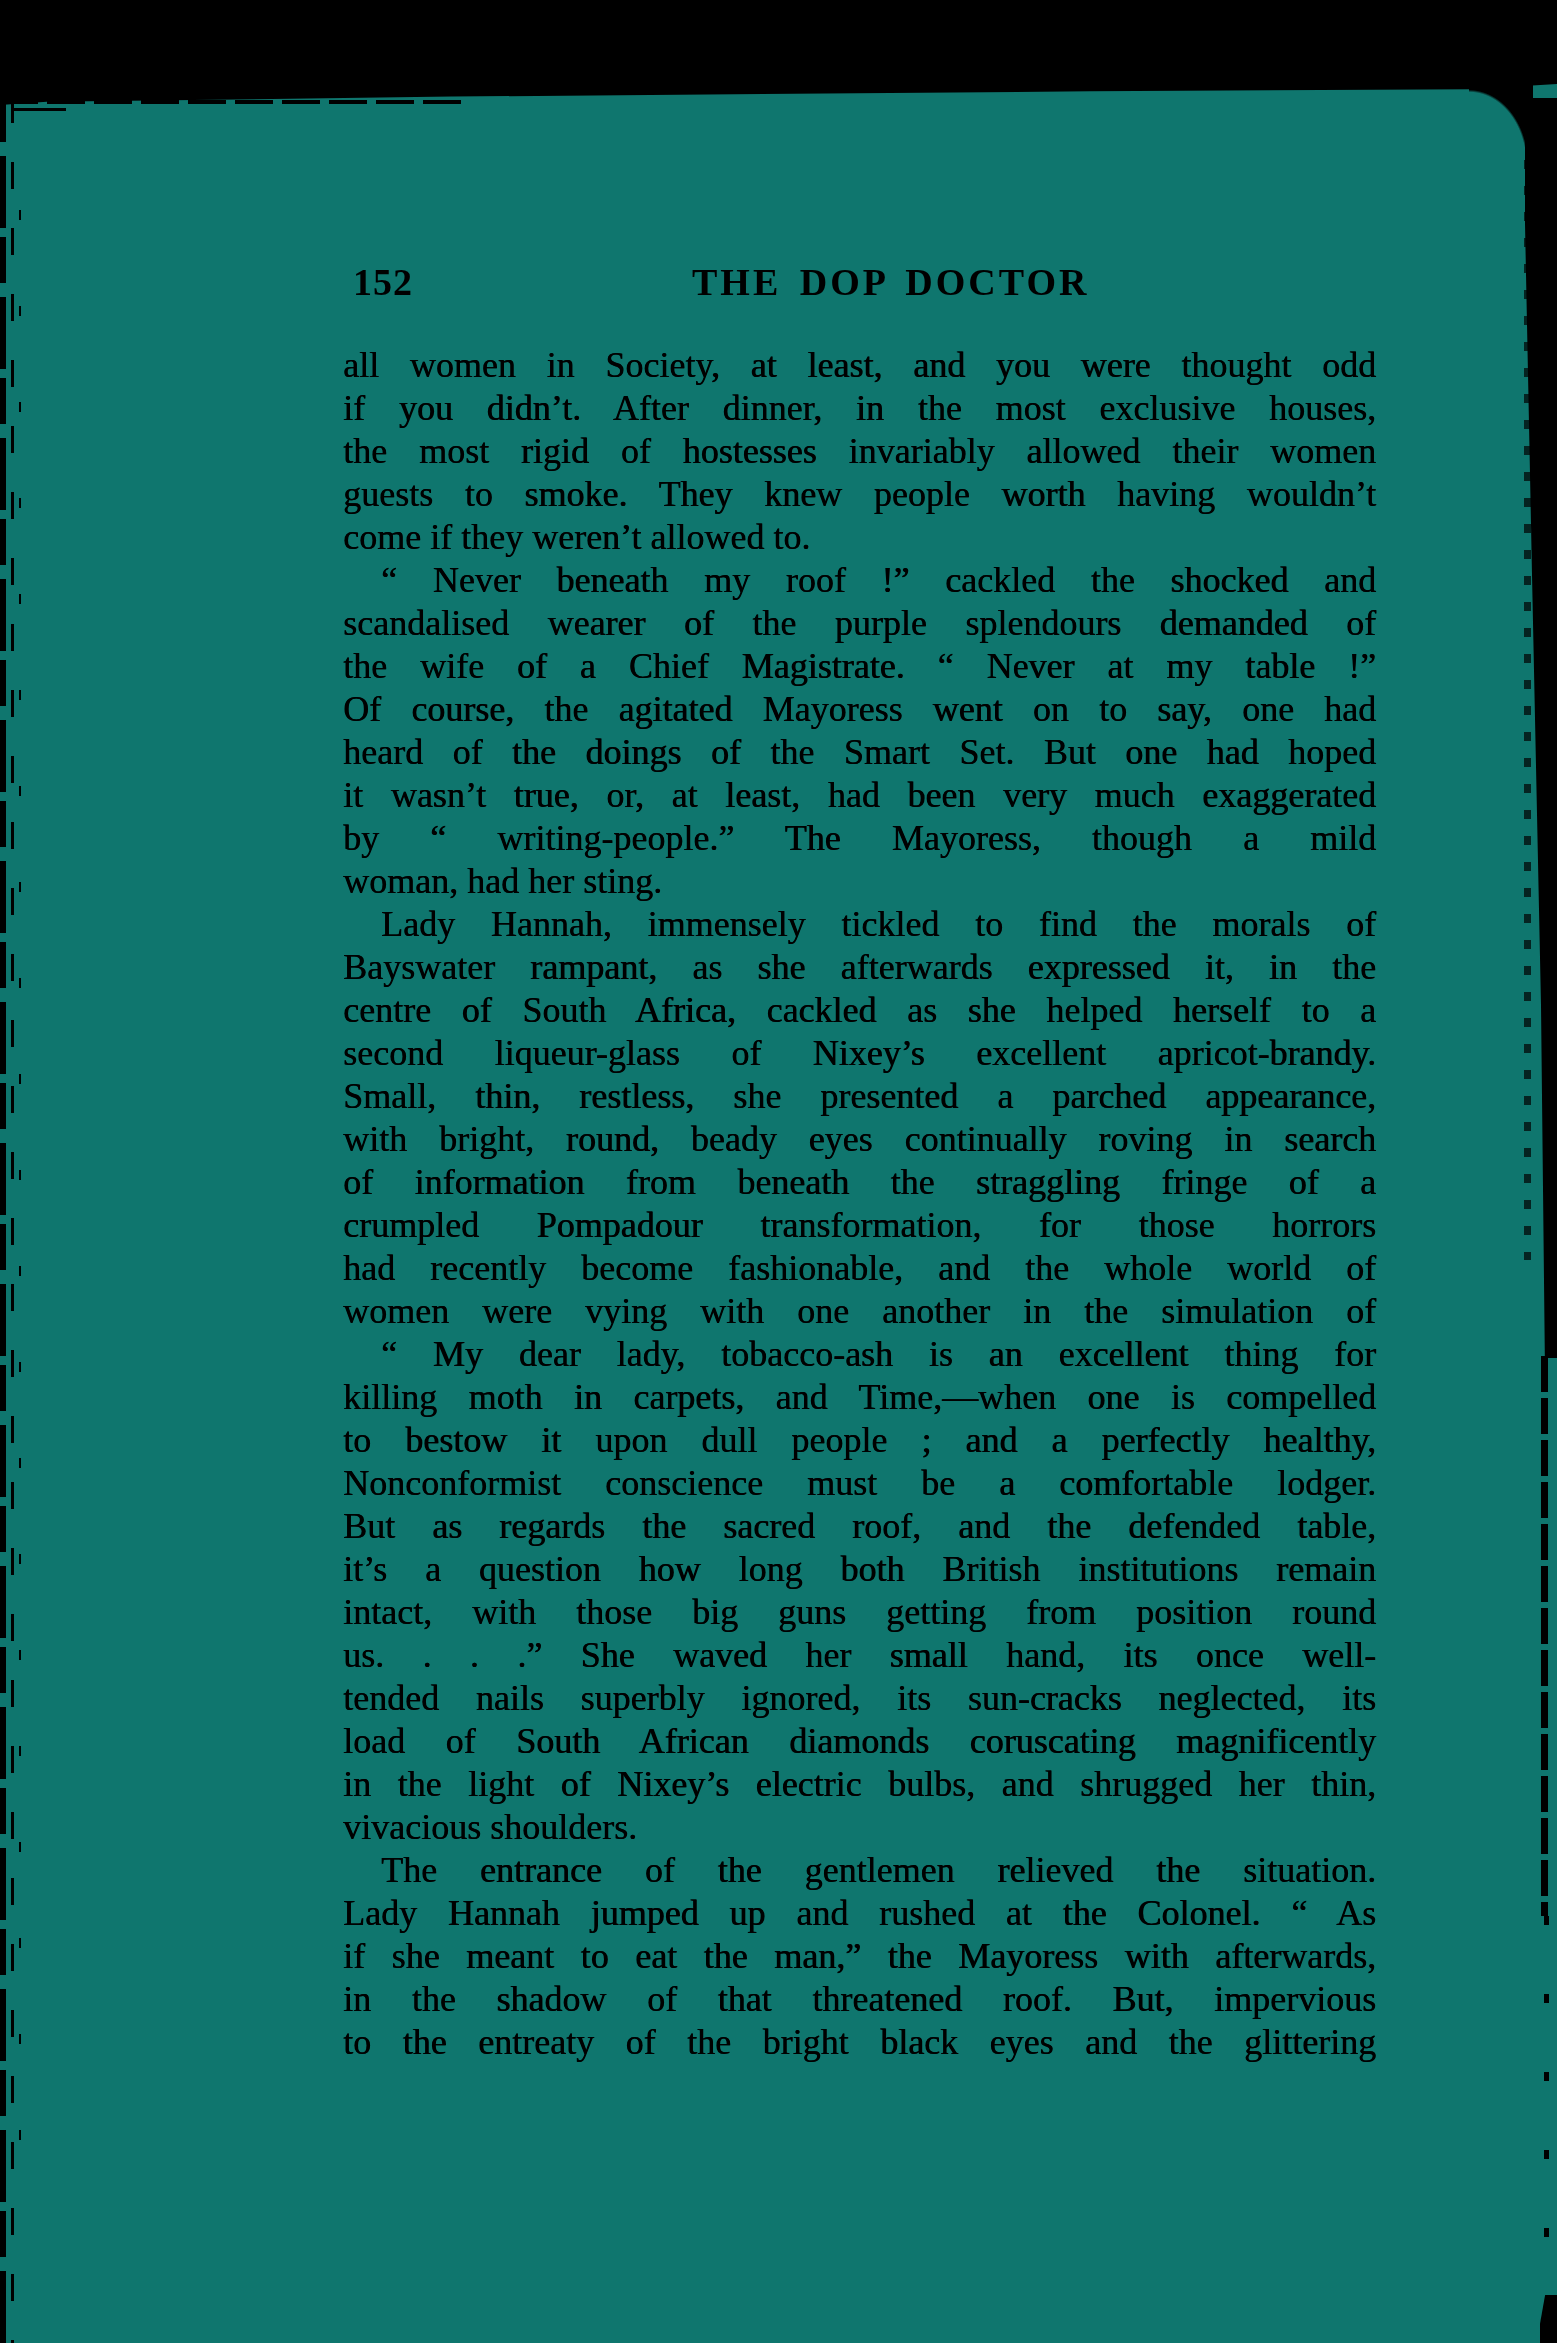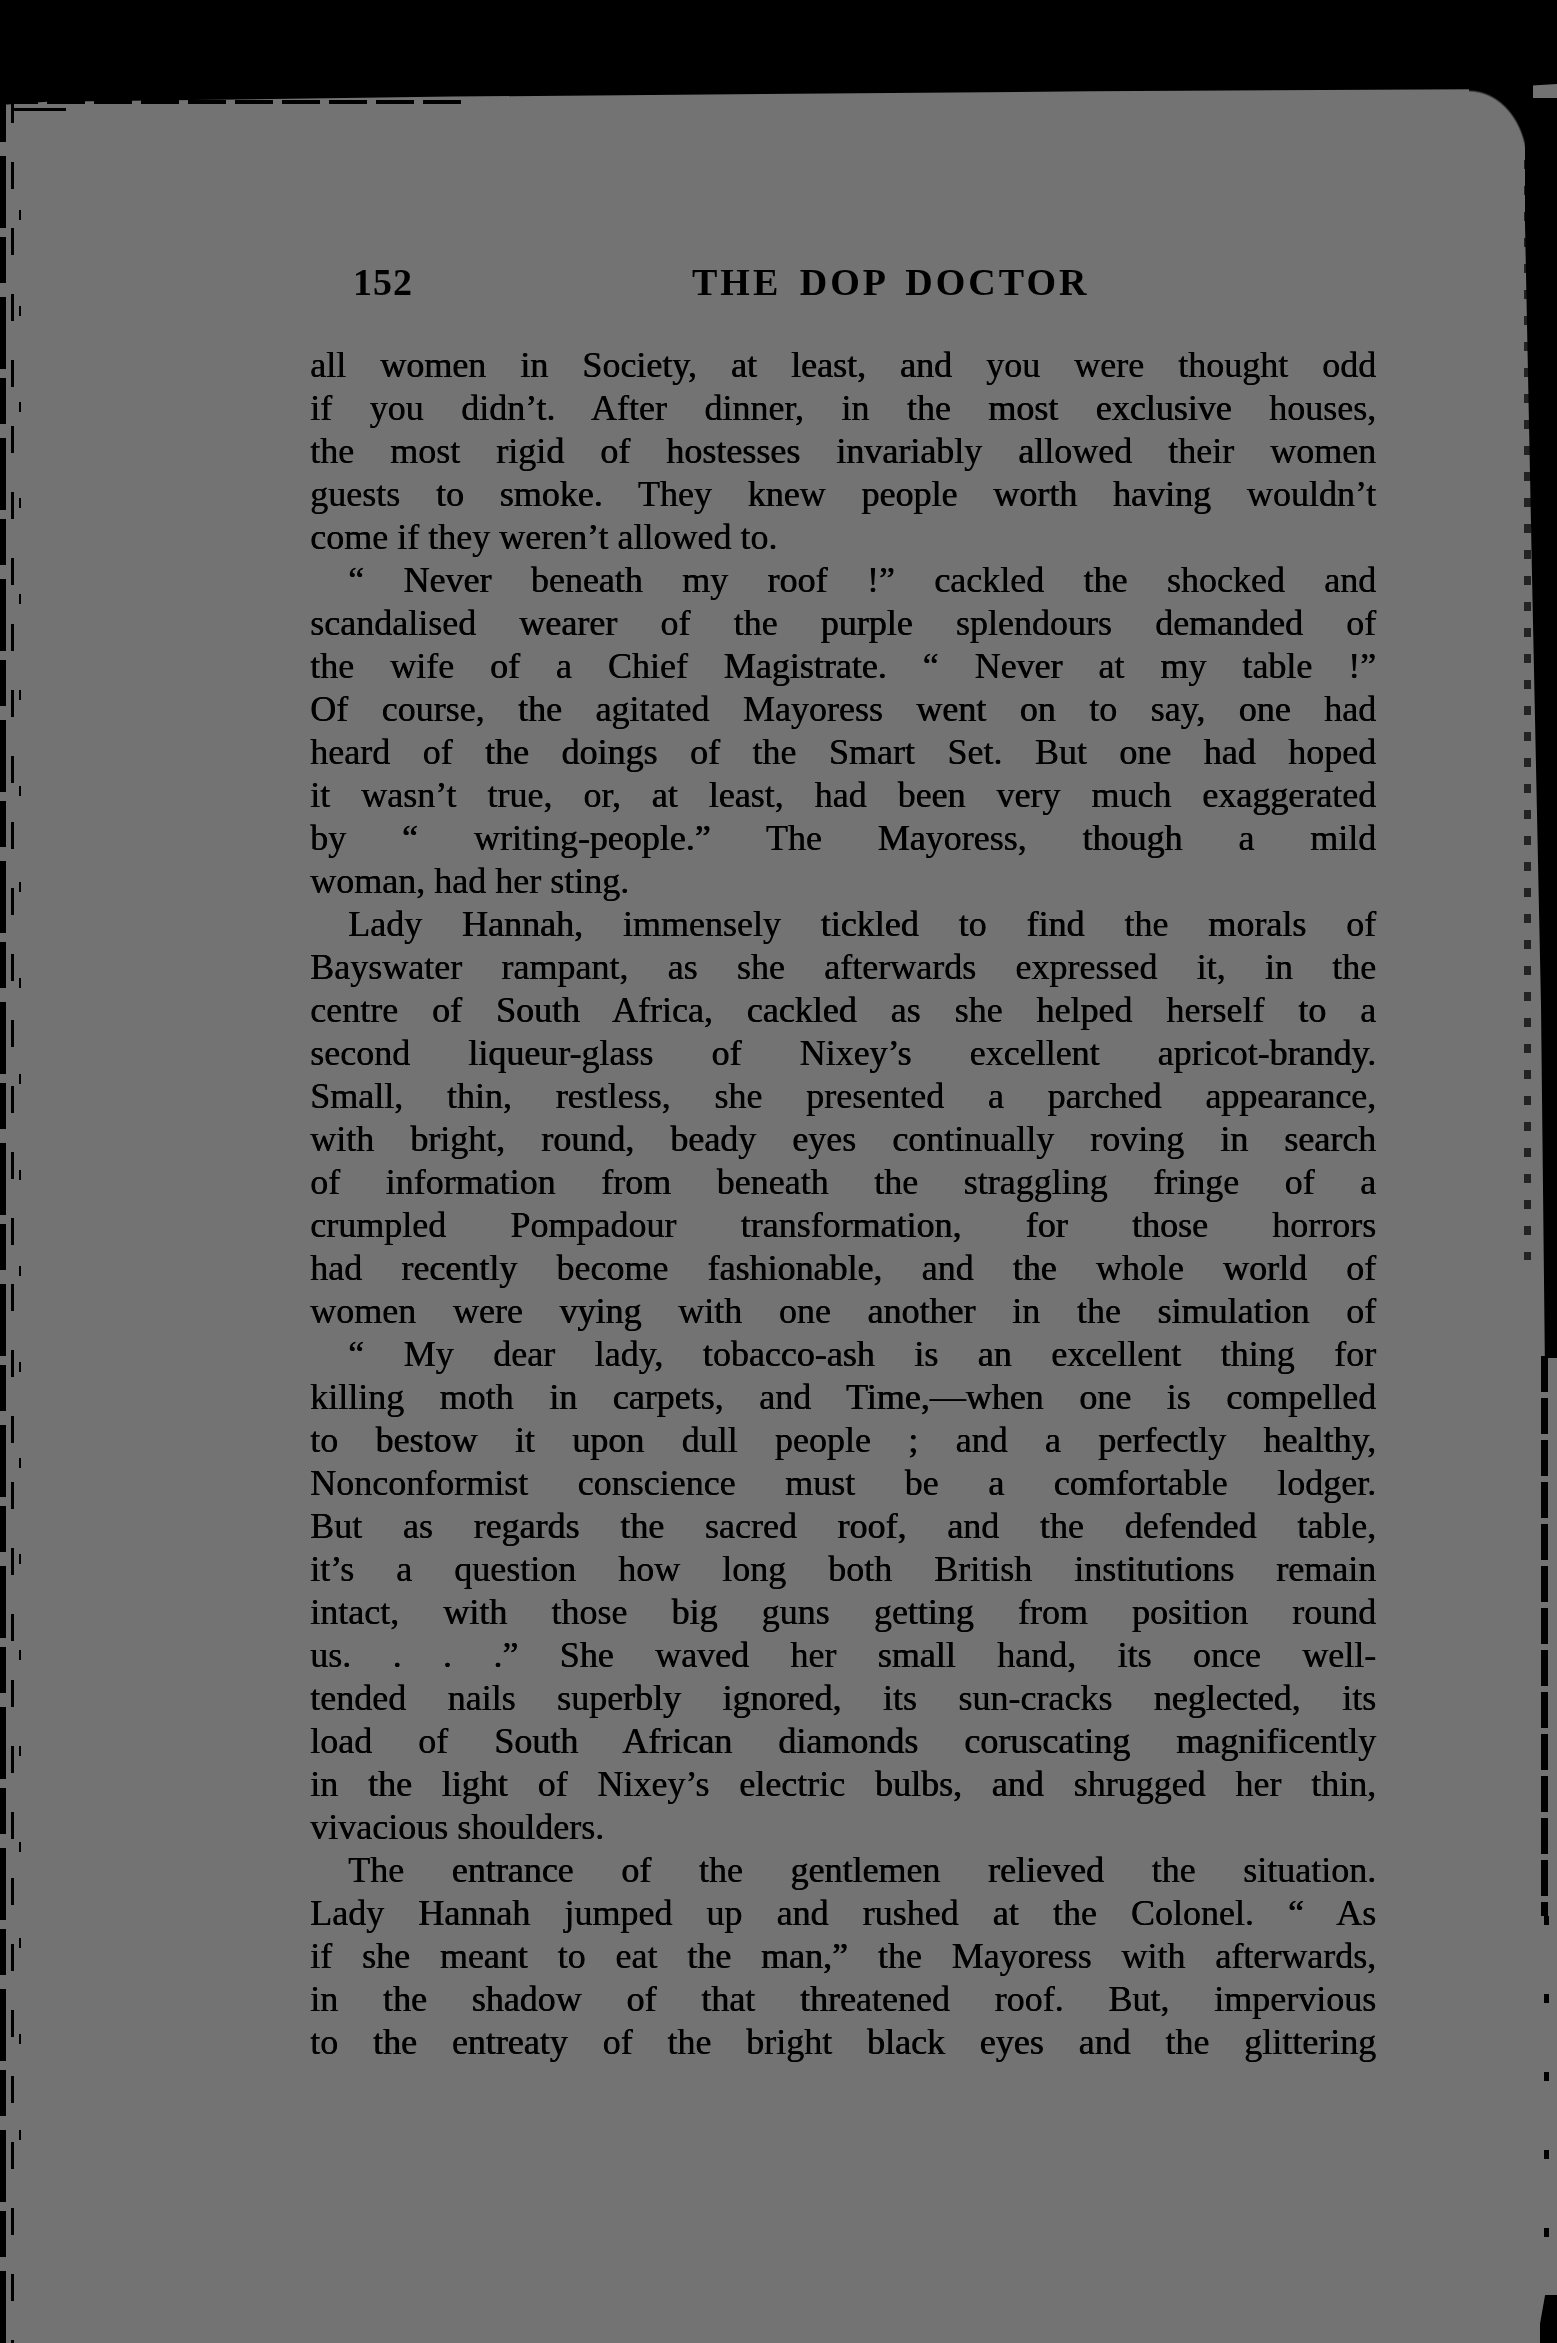--- a/index.html
+++ b/index.html
@@ -1,21 +1,21 @@
 <!DOCTYPE html>
 <html><head>
 <meta charset="utf-8">
 <style>
   html, body { margin: 0; padding: 0; }
   body { background: #ffffff; }
   .screen {
     position: relative;
     width: 1557px;
     height: 2343px;
-    background: #737373;
+    background: #0f766e;
     overflow: hidden;
     font-family: "Liberation Serif", serif;
     color: #000000;
   }
   
   .artifact { position: absolute; pointer-events: none; }
   .top-band {
     top: 0; left: 0; width: 1557px; height: 105px; background: #000;
     clip-path: polygon(0% 0%, 100% 0%, 100% 80%, 94.5% 85%, 70% 87%, 29% 92%, 3% 97%, 0% 100%);
   }
@@ -75,20 +75,21 @@
   }
   .text-block {
     position: absolute; left: 310px; top: 344px; width: 1066px;
   }
   .text-line {
     height: 43px; line-height: 43px;
     font-size: 36px;
     text-align: justify;
     text-align-last: justify;
     text-shadow: 0.6px 0.4px 0 #000;
+    margin-left: 33px;
   }
   .text-line.indent { padding-left: 38px; }
   .text-line.short { text-align-last: left; }
 </style>
 </head>
 <body>
 
 <div class="screen">
 
   <div class="page-number">152</div>

